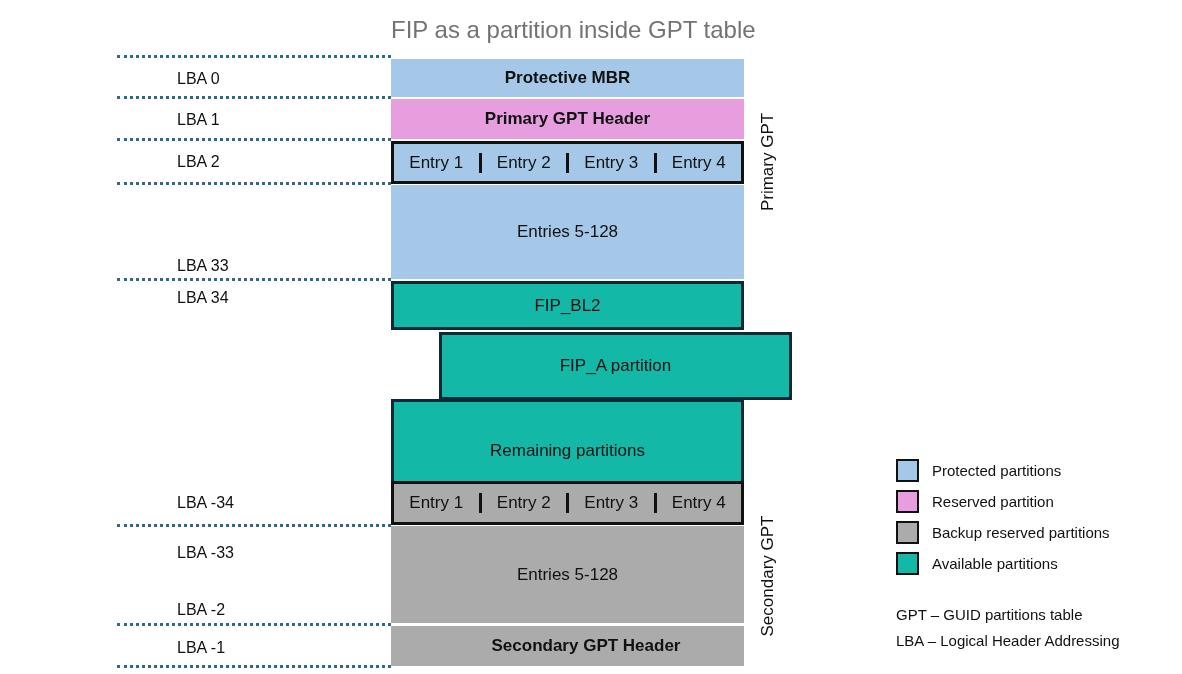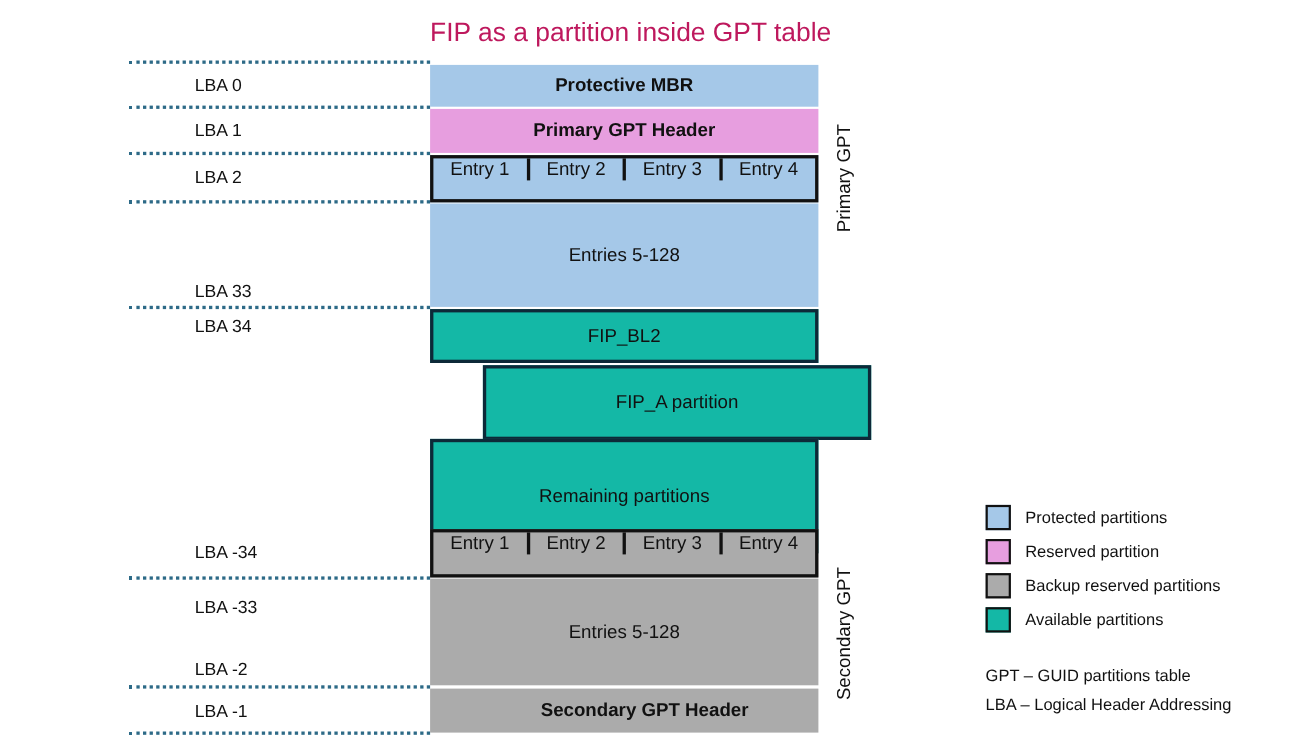--- a/index.html
+++ b/index.html
@@ -15,21 +15,21 @@
   
   .title {
     position: absolute;
     left: 391px;
     width: 353px;
     top: 16px;
     text-align: center;
     font-size: 24px;
     font-weight: 400;
     white-space: nowrap;
-    color: #be185d;
+    color: #737373;
   }
 
   
   .dotline {
     position: absolute;
     left: 117px;
     width: 274px;
     height: 0;
     border-top: 3px dotted #2d6a87;
   }
@@ -88,21 +88,21 @@
   .b-remaining  { top: 399px; height: 104px; }
   .b-srow       { top: 481px; height: 44px; }
   .b-sentries   { top: 526px; height: 97px; }
   .b-sgpth      { top: 626px; height: 40px; padding-left: 37px; }
 
   
   .entry-row {
     padding: 0;
     border: 3px solid #111111;
     display: flex;
-    align-items: flex-start;
+    align-items: center;
   }
   .entry-cell {
     flex: 1 1 0;
     display: flex;
     align-items: center;
     justify-content: center;
     border-right: 3px solid #111111;
     font-size: 17px;
   }
   .entry-cell:last-child { border-right: none; }

